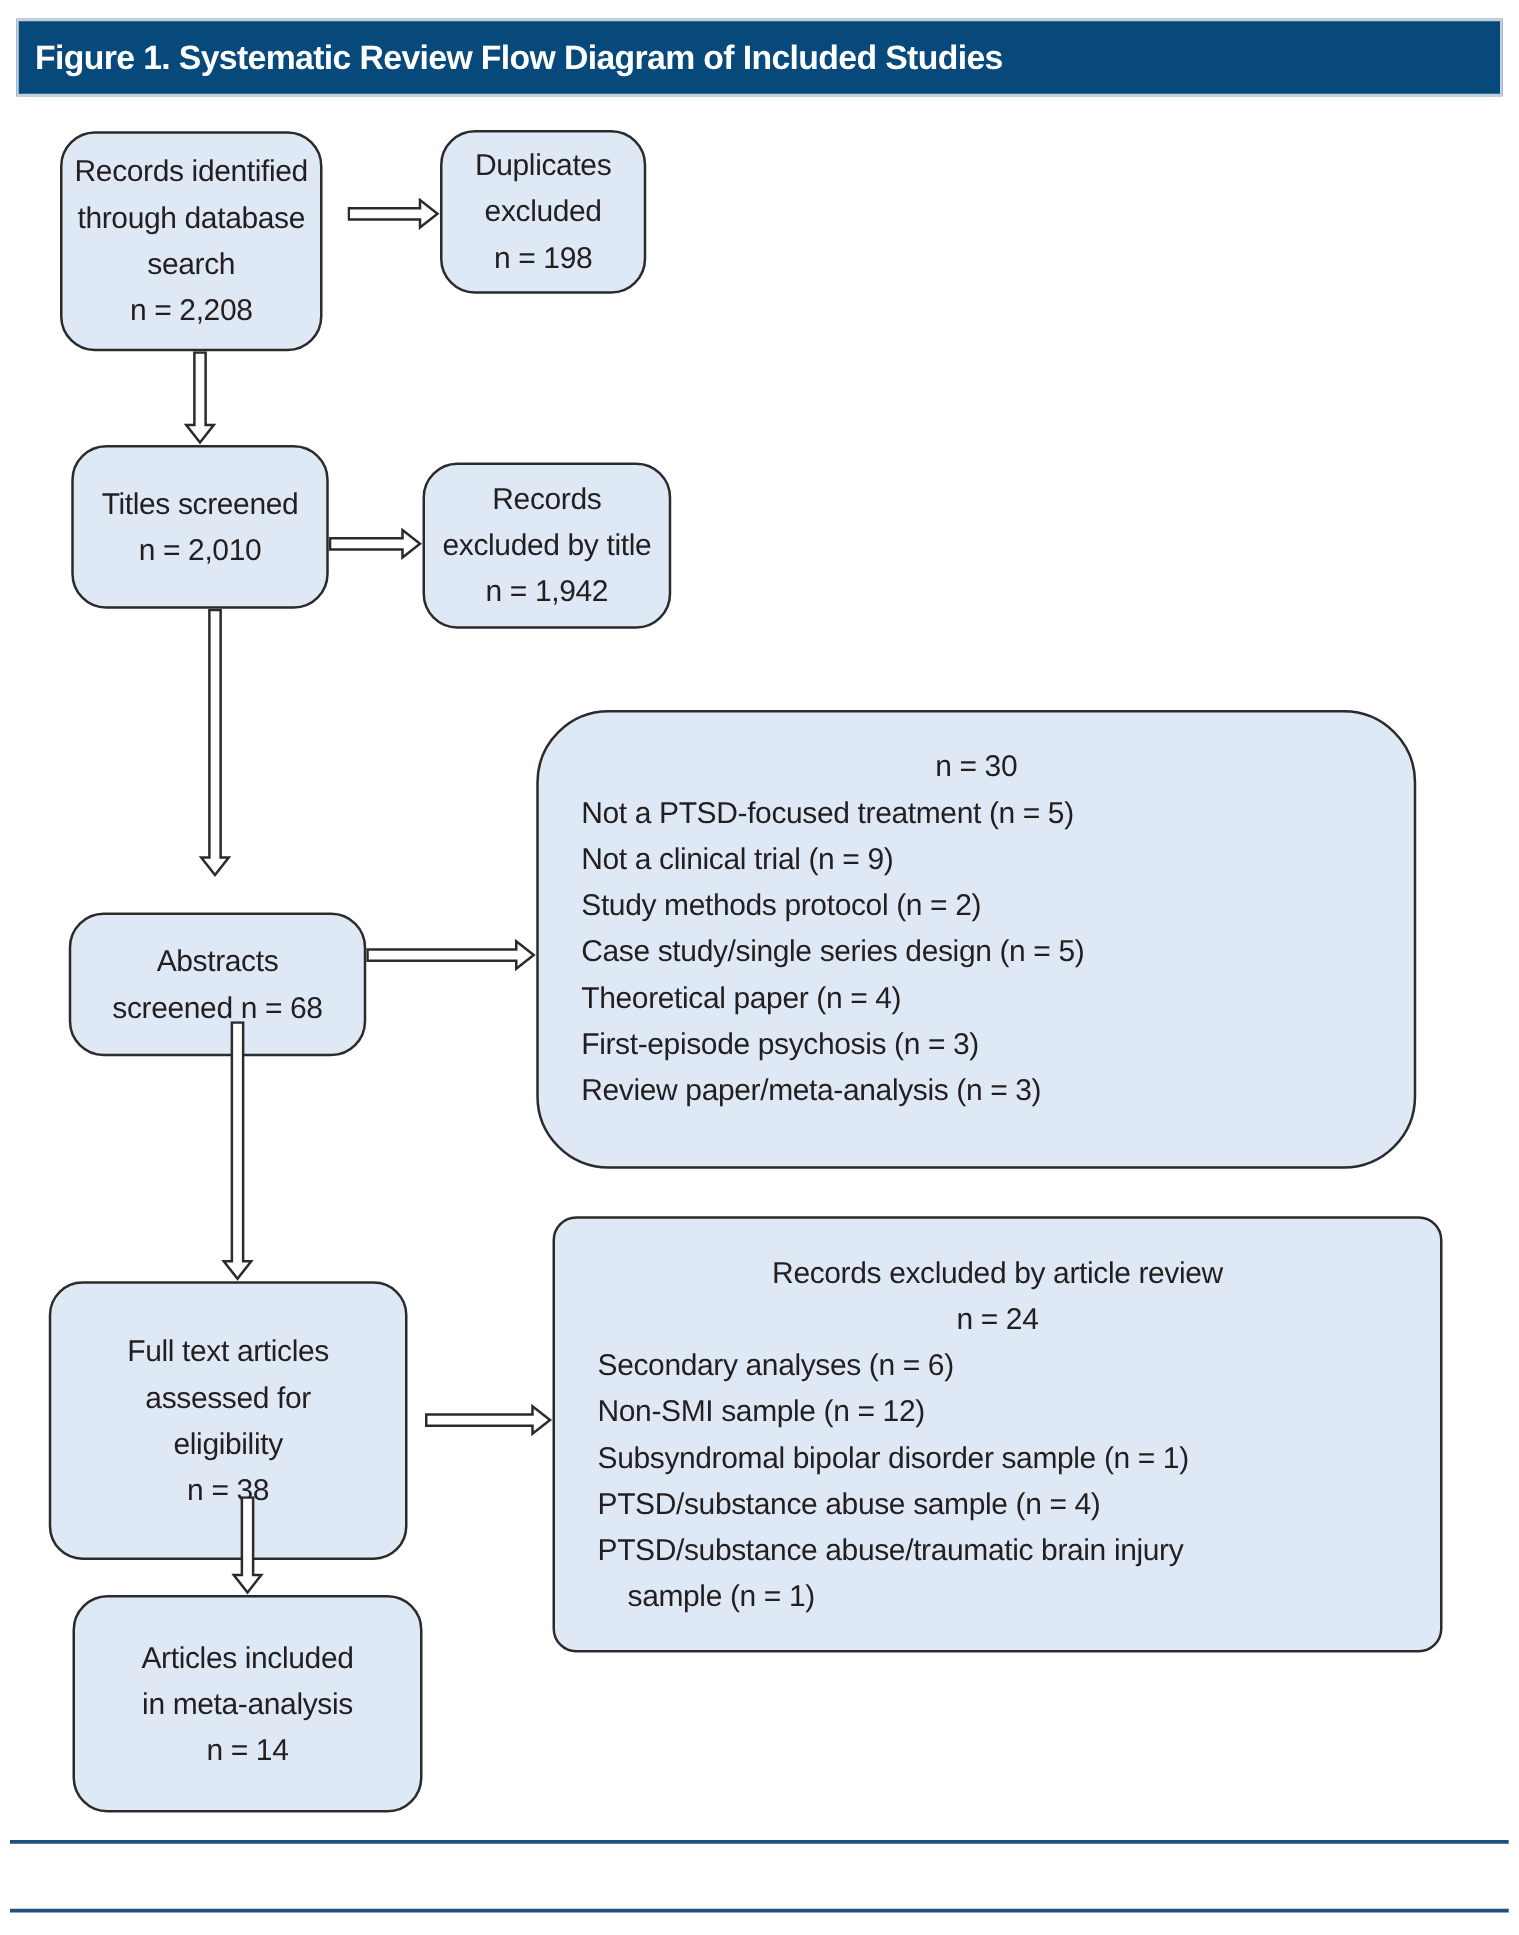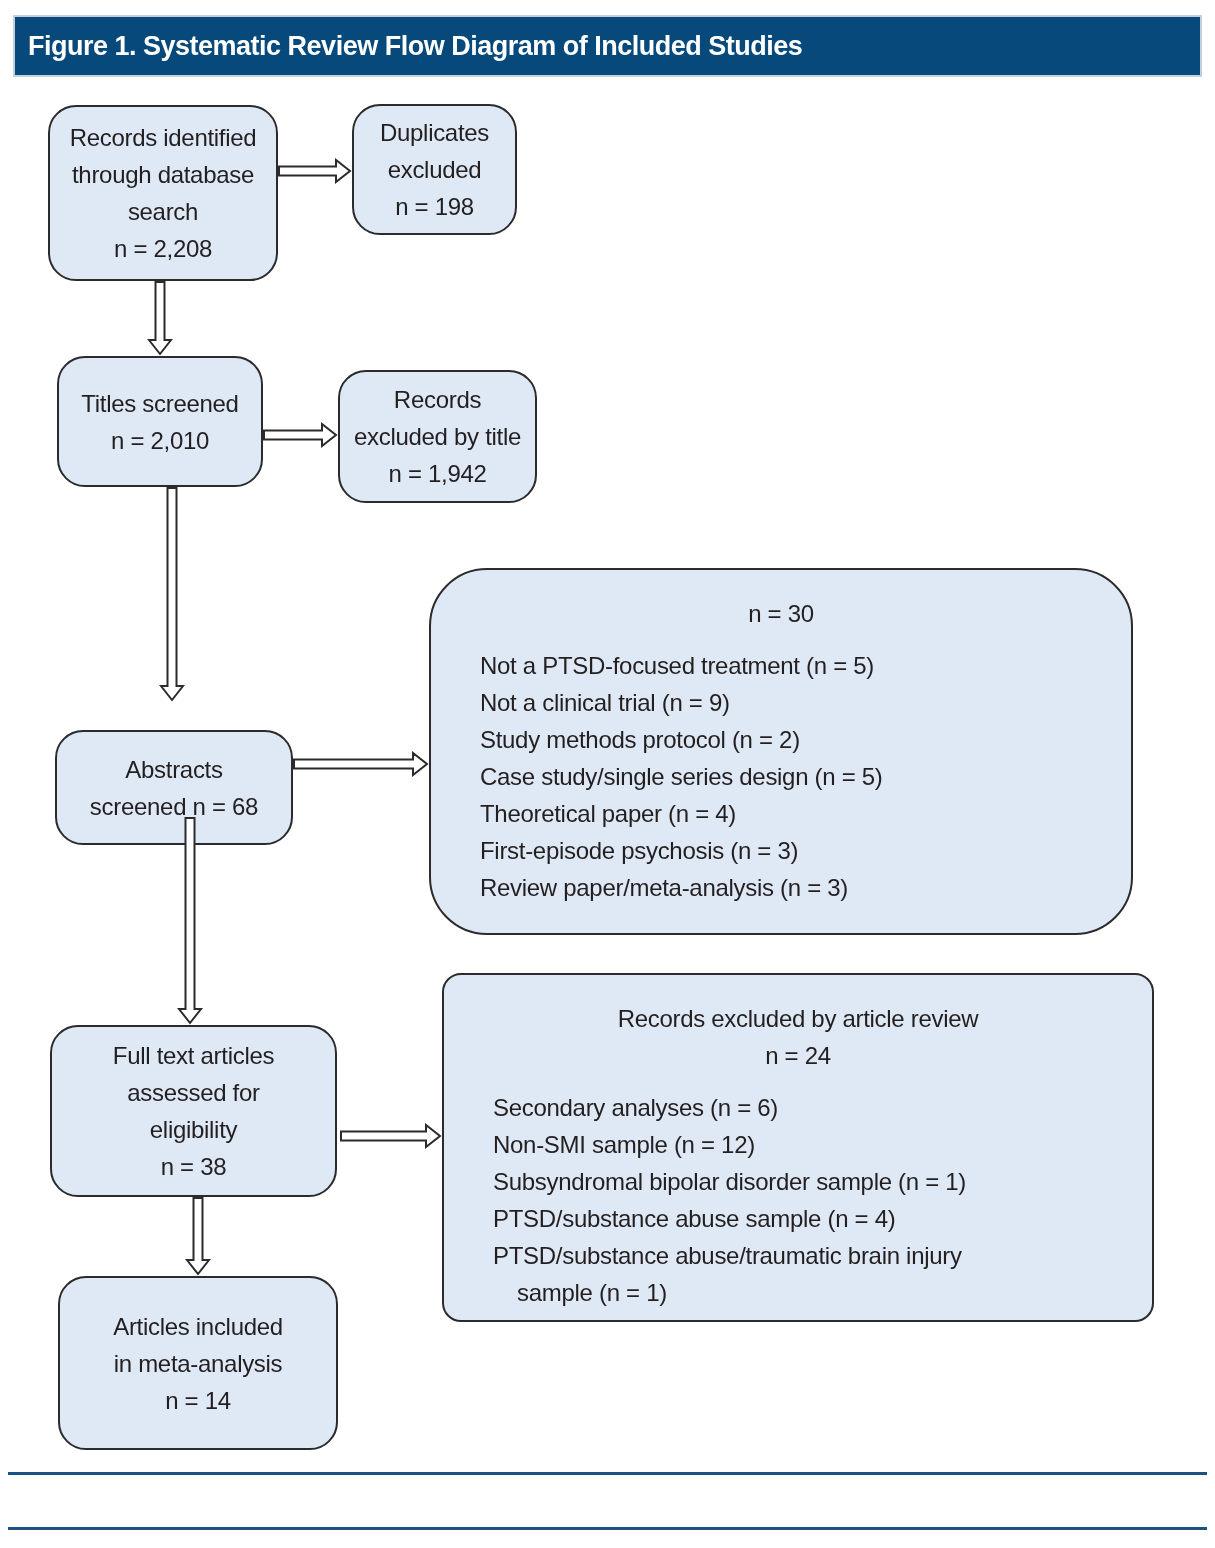--- a/index.html
+++ b/index.html
@@ -45,38 +45,38 @@
     border: 2.5px solid var(--box-border);
     border-radius: 28px;
     display: flex;
     flex-direction: column;
     justify-content: center;
     align-items: center;
     text-align: center;
     font-size: 24px;
   }
   .box > div { line-height: 37px; }
-  #b-records   { left: 48px;  top: 105px;  width: 230px; height: 176px; align-items: center; }
+  #b-records   { left: 48px;  top: 105px;  width: 210px; height: 176px; align-items: center; }
   #b-duplicates{ left: 352px; top: 104px;  width: 165px; height: 131px; }
   #b-titles    { left: 57px;  top: 356px;  width: 206px; height: 131px; }
   #b-excl-title{ left: 338px; top: 370px;  width: 199px; height: 133px; }
   #b-abstracts { left: 55px;  top: 702px;  width: 238px; height: 115px; margin-top: 28px; }
-  #b-fulltext  { left: 50px;  top: 1025px; width: 287px; height: 172px; }
+  #b-fulltext  { left: 39px;  top: 1025px; width: 287px; height: 223px; border-radius: 27px; }
   #b-articles  { left: 58px;  top: 1276px; width: 280px; height: 174px; }
   .bigbox {
     display: block;
     text-align: left;
     border-radius: 58px;
     padding-top: 25px;
     font-size: 24px;
   }
   #b-excl-abstract { left: 429px; top: 568px; width: 704px; height: 367px; }
   #b-excl-article  { left: 442px; top: 973px; width: 712px; height: 349px; border-radius: 19px; }
   .bb-head { text-align: center; line-height: 37px; }
-  .bb-list { list-style: none; margin: 15px; padding: 0 26px 0 34px; }
+  .bb-list { list-style: none; margin: 0; padding: 0 26px 0 34px; }
   .bb-list li {
     line-height: 37px;
     padding-left: 24px;
     text-indent: -24px;
     white-space: pre-line;
   }
   .arrow { position: absolute; }
   .arrow polygon { fill: #ffffff; stroke: var(--box-border); stroke-width: 2; }
   .rule {
     position: absolute;

